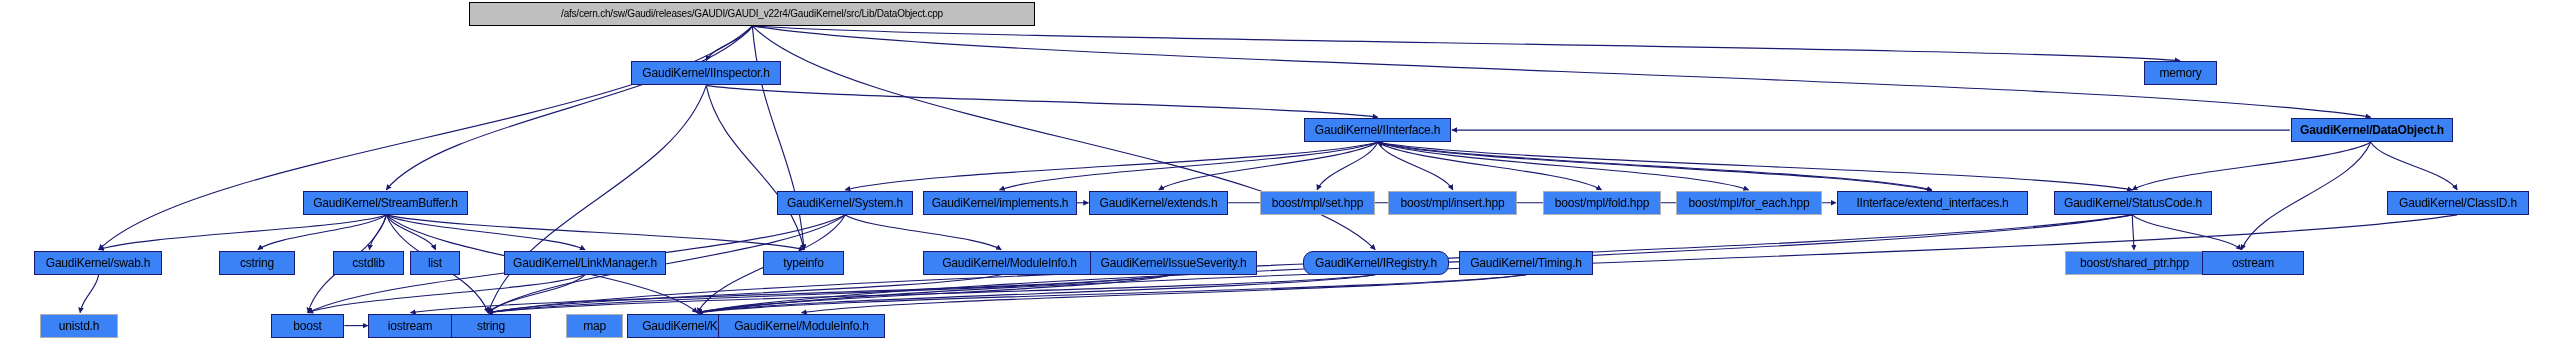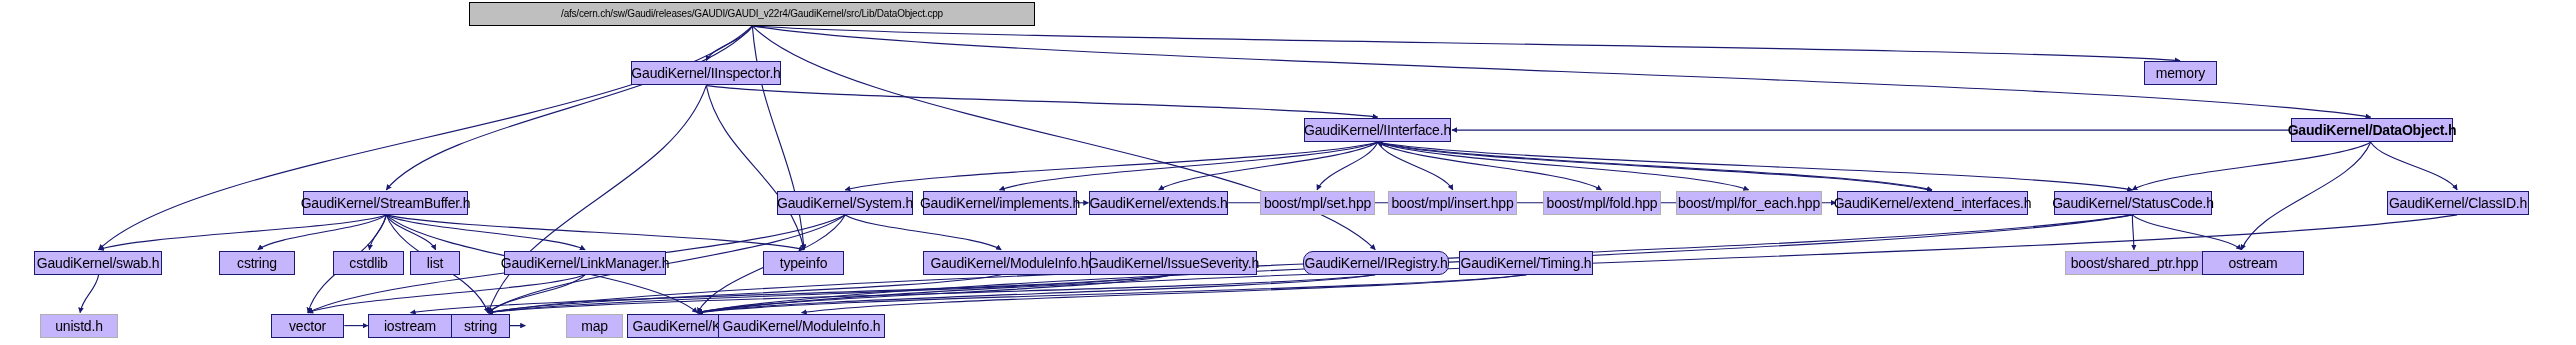--- a/index.html
+++ b/index.html
@@ -23,24 +23,24 @@
     height: 345px;
     pointer-events: none;
   }
   .node {
     position: absolute;
     box-sizing: border-box;
     display: flex;
     align-items: center;
     justify-content: center;
     height: 24px;
-    background: #c4b5fd;
+    background: #3b82f6;
     border: 0.8px solid #191970;
     color: #000000;
-    font-size: 14px;
+    font-size: 12px;
     line-height: 1;
     white-space: nowrap;
     padding: 0 7.3px;
     letter-spacing: -0.2px;
   }
   .node.root {
     background: #bfbfbf;
     border: 0.8px solid #000000;
     font-size: 10px;
   }
@@ -156,21 +156,21 @@
       <div class="node ext" style="left: 1388px; top: 191px; width: 129px;">
         <span class="node-label">boost/mpl/insert.hpp</span>
       </div>
       <div class="node ext" style="left: 1543px; top: 191px; width: 118px;">
         <span class="node-label">boost/mpl/fold.hpp</span>
       </div>
       <div class="node ext" style="left: 1676px; top: 191px; width: 146px;">
         <span class="node-label">boost/mpl/for_each.hpp</span>
       </div>
       <div class="node" style="left: 1837px; top: 191px; width: 191px;">
-        <span class="node-label">GaudiKernel/extend_interfaces.h</span>
+        <span class="node-label">IInterface/extend_interfaces.h</span>
       </div>
       <div class="node" style="left: 2054px; top: 191px; width: 158px;">
         <span class="node-label">GaudiKernel/StatusCode.h</span>
       </div>
       <div class="node" style="left: 2387px; top: 191px; width: 142px;">
         <span class="node-label">GaudiKernel/ClassID.h</span>
       </div>
       <div class="node" style="left: 34px; top: 251px; width: 128px;">
         <span class="node-label">GaudiKernel/swab.h</span>
       </div>
@@ -204,26 +204,26 @@
       <div class="node ext" style="left: 2065px; top: 251px; width: 139px;">
         <span class="node-label">boost/shared_ptr.hpp</span>
       </div>
       <div class="node" style="left: 2202px; top: 251px; width: 102px;">
         <span class="node-label">ostream</span>
       </div>
       <div class="node ext" style="left: 40px; top: 314px; width: 78px; align-items: center;">
         <span class="node-label">unistd.h</span>
       </div>
       <div class="node" style="left: 271px; top: 314px; width: 73px;">
-        <span class="node-label">vector</span>
+        <span class="node-label">boost</span>
       </div>
       <div class="node" style="left: 368px; top: 314px; width: 84px;">
         <span class="node-label">iostream</span>
       </div>
-      <div class="node" style="left: 451px; top: 314px; width: 59px;">
+      <div class="node" style="left: 451px; top: 314px; width: 80px;">
         <span class="node-label">string</span>
       </div>
       <div class="node ext" style="left: 566px; top: 314px; width: 57px;">
         <span class="node-label">map</span>
       </div>
       <div class="node" style="left: 627px; top: 314px; width: 141px;">
         <span class="node-label">GaudiKernel/Kernel.h</span>
       </div>
       <div class="node" style="left: 718px; top: 314px; width: 167px;">
         <span class="node-label">GaudiKernel/ModuleInfo.h</span>

